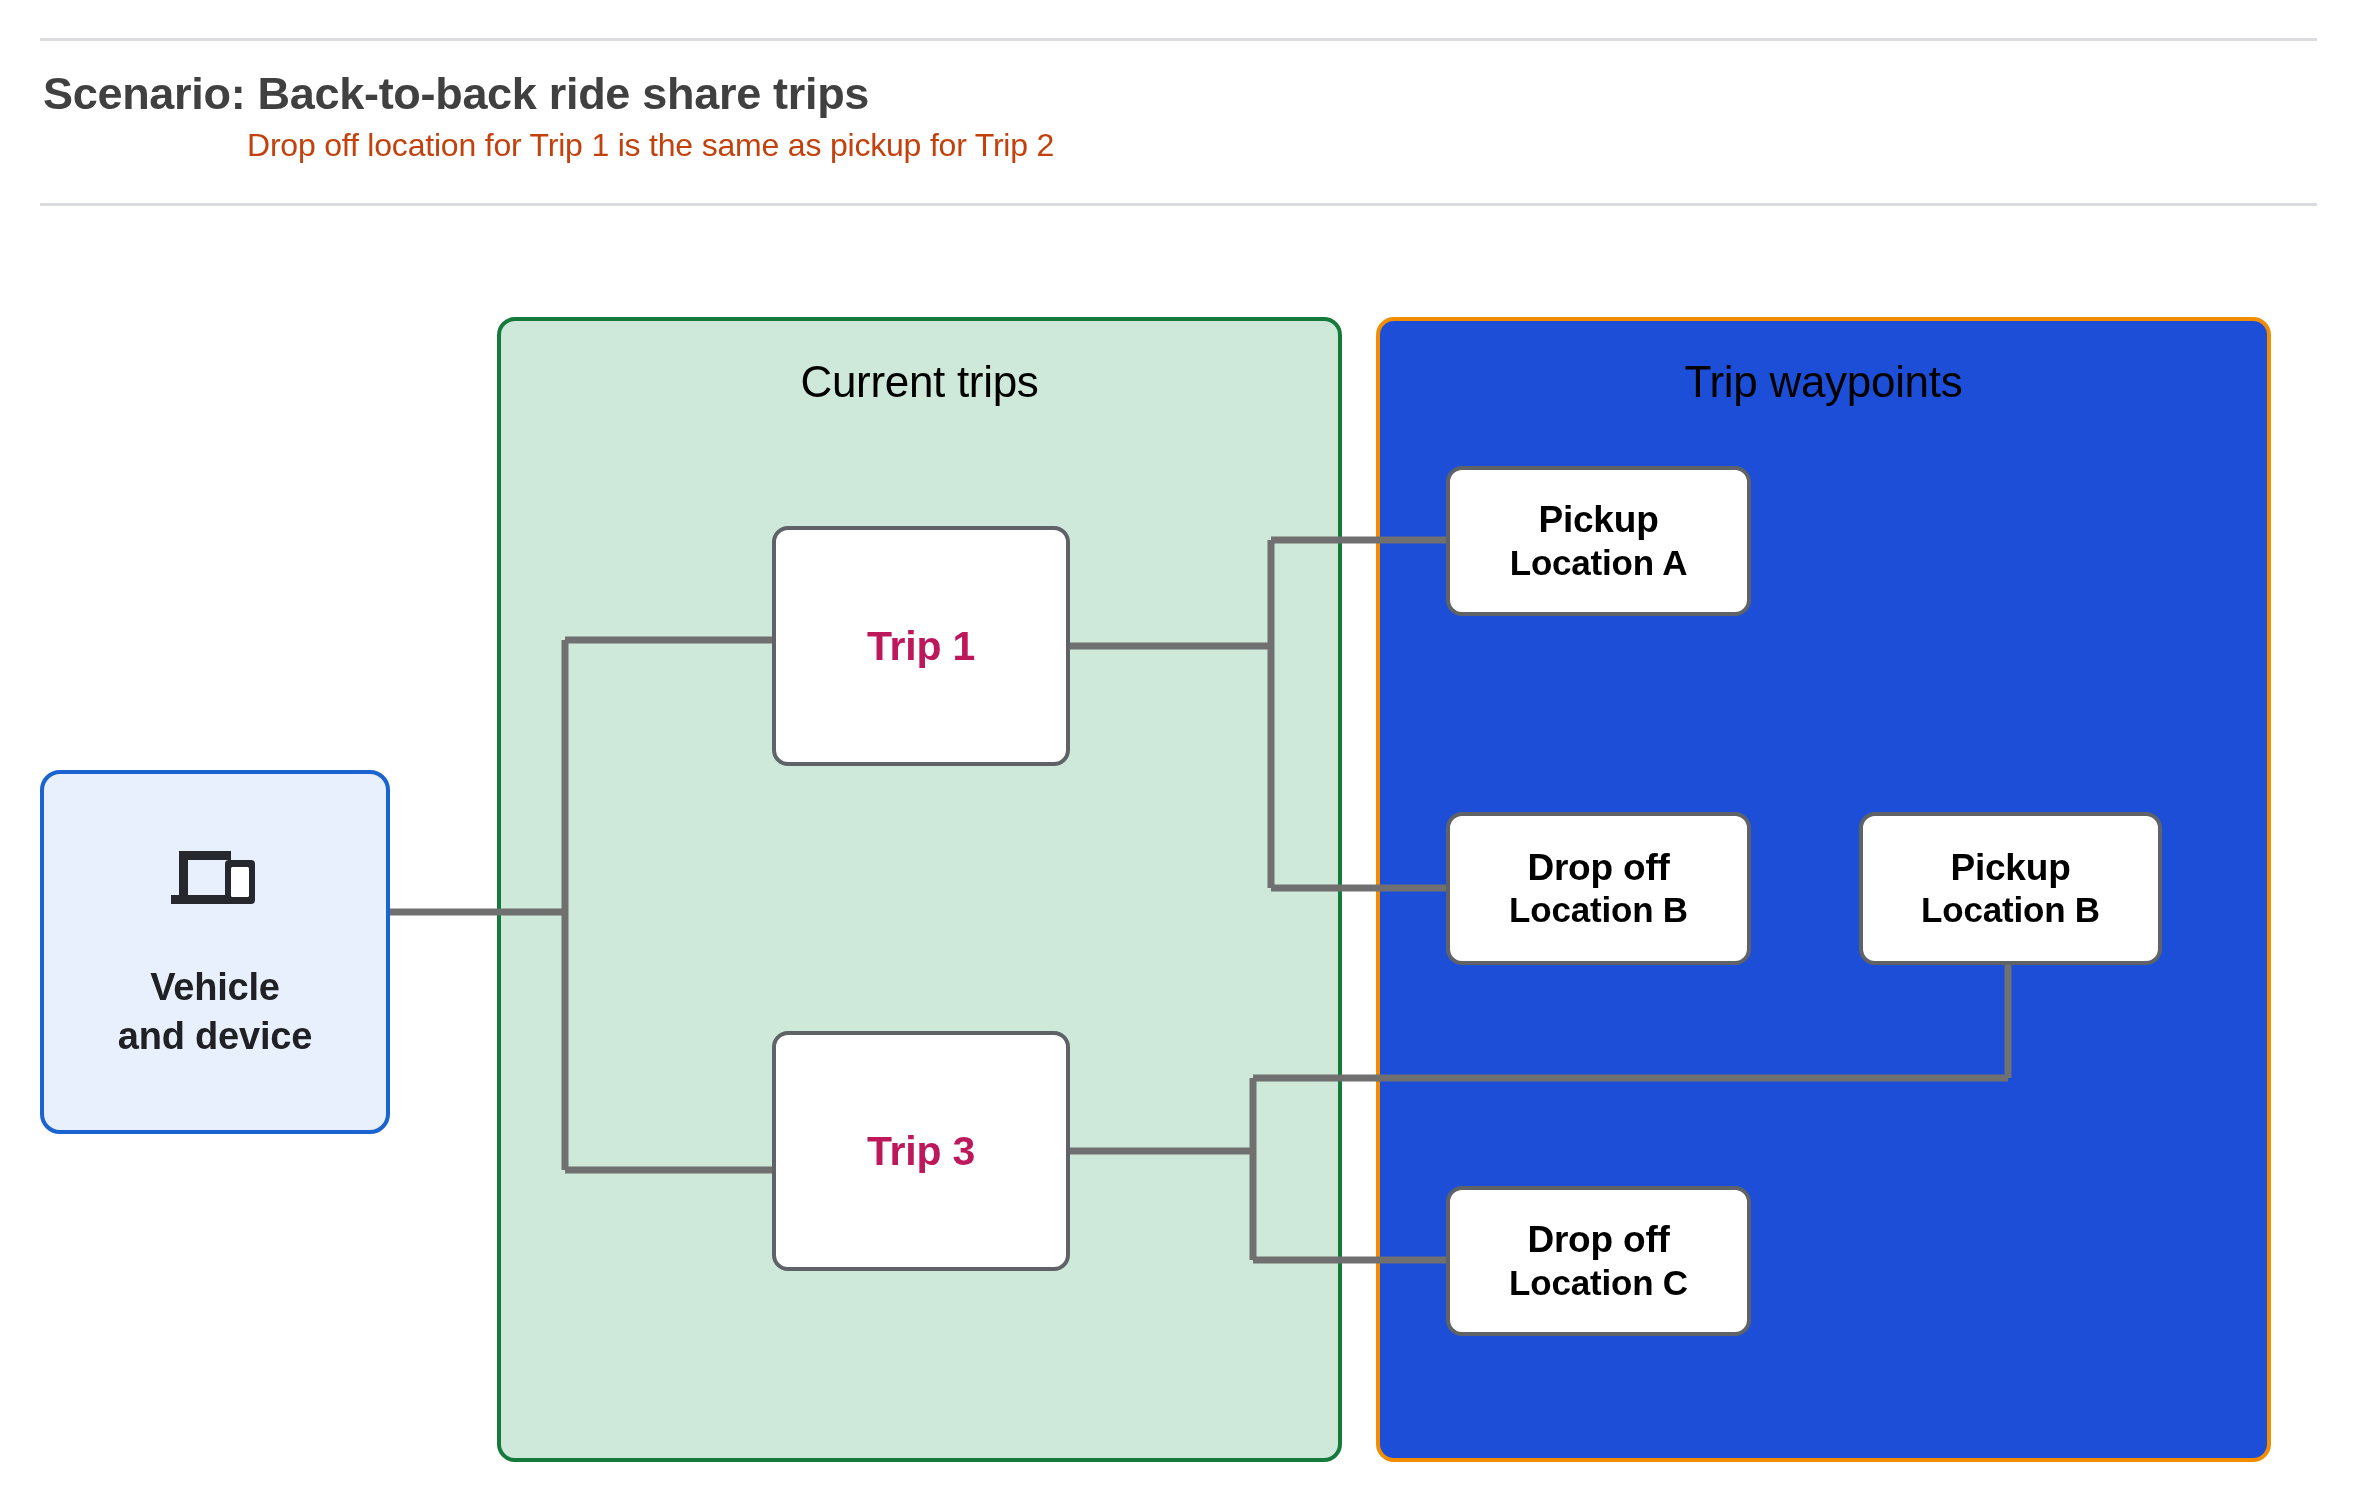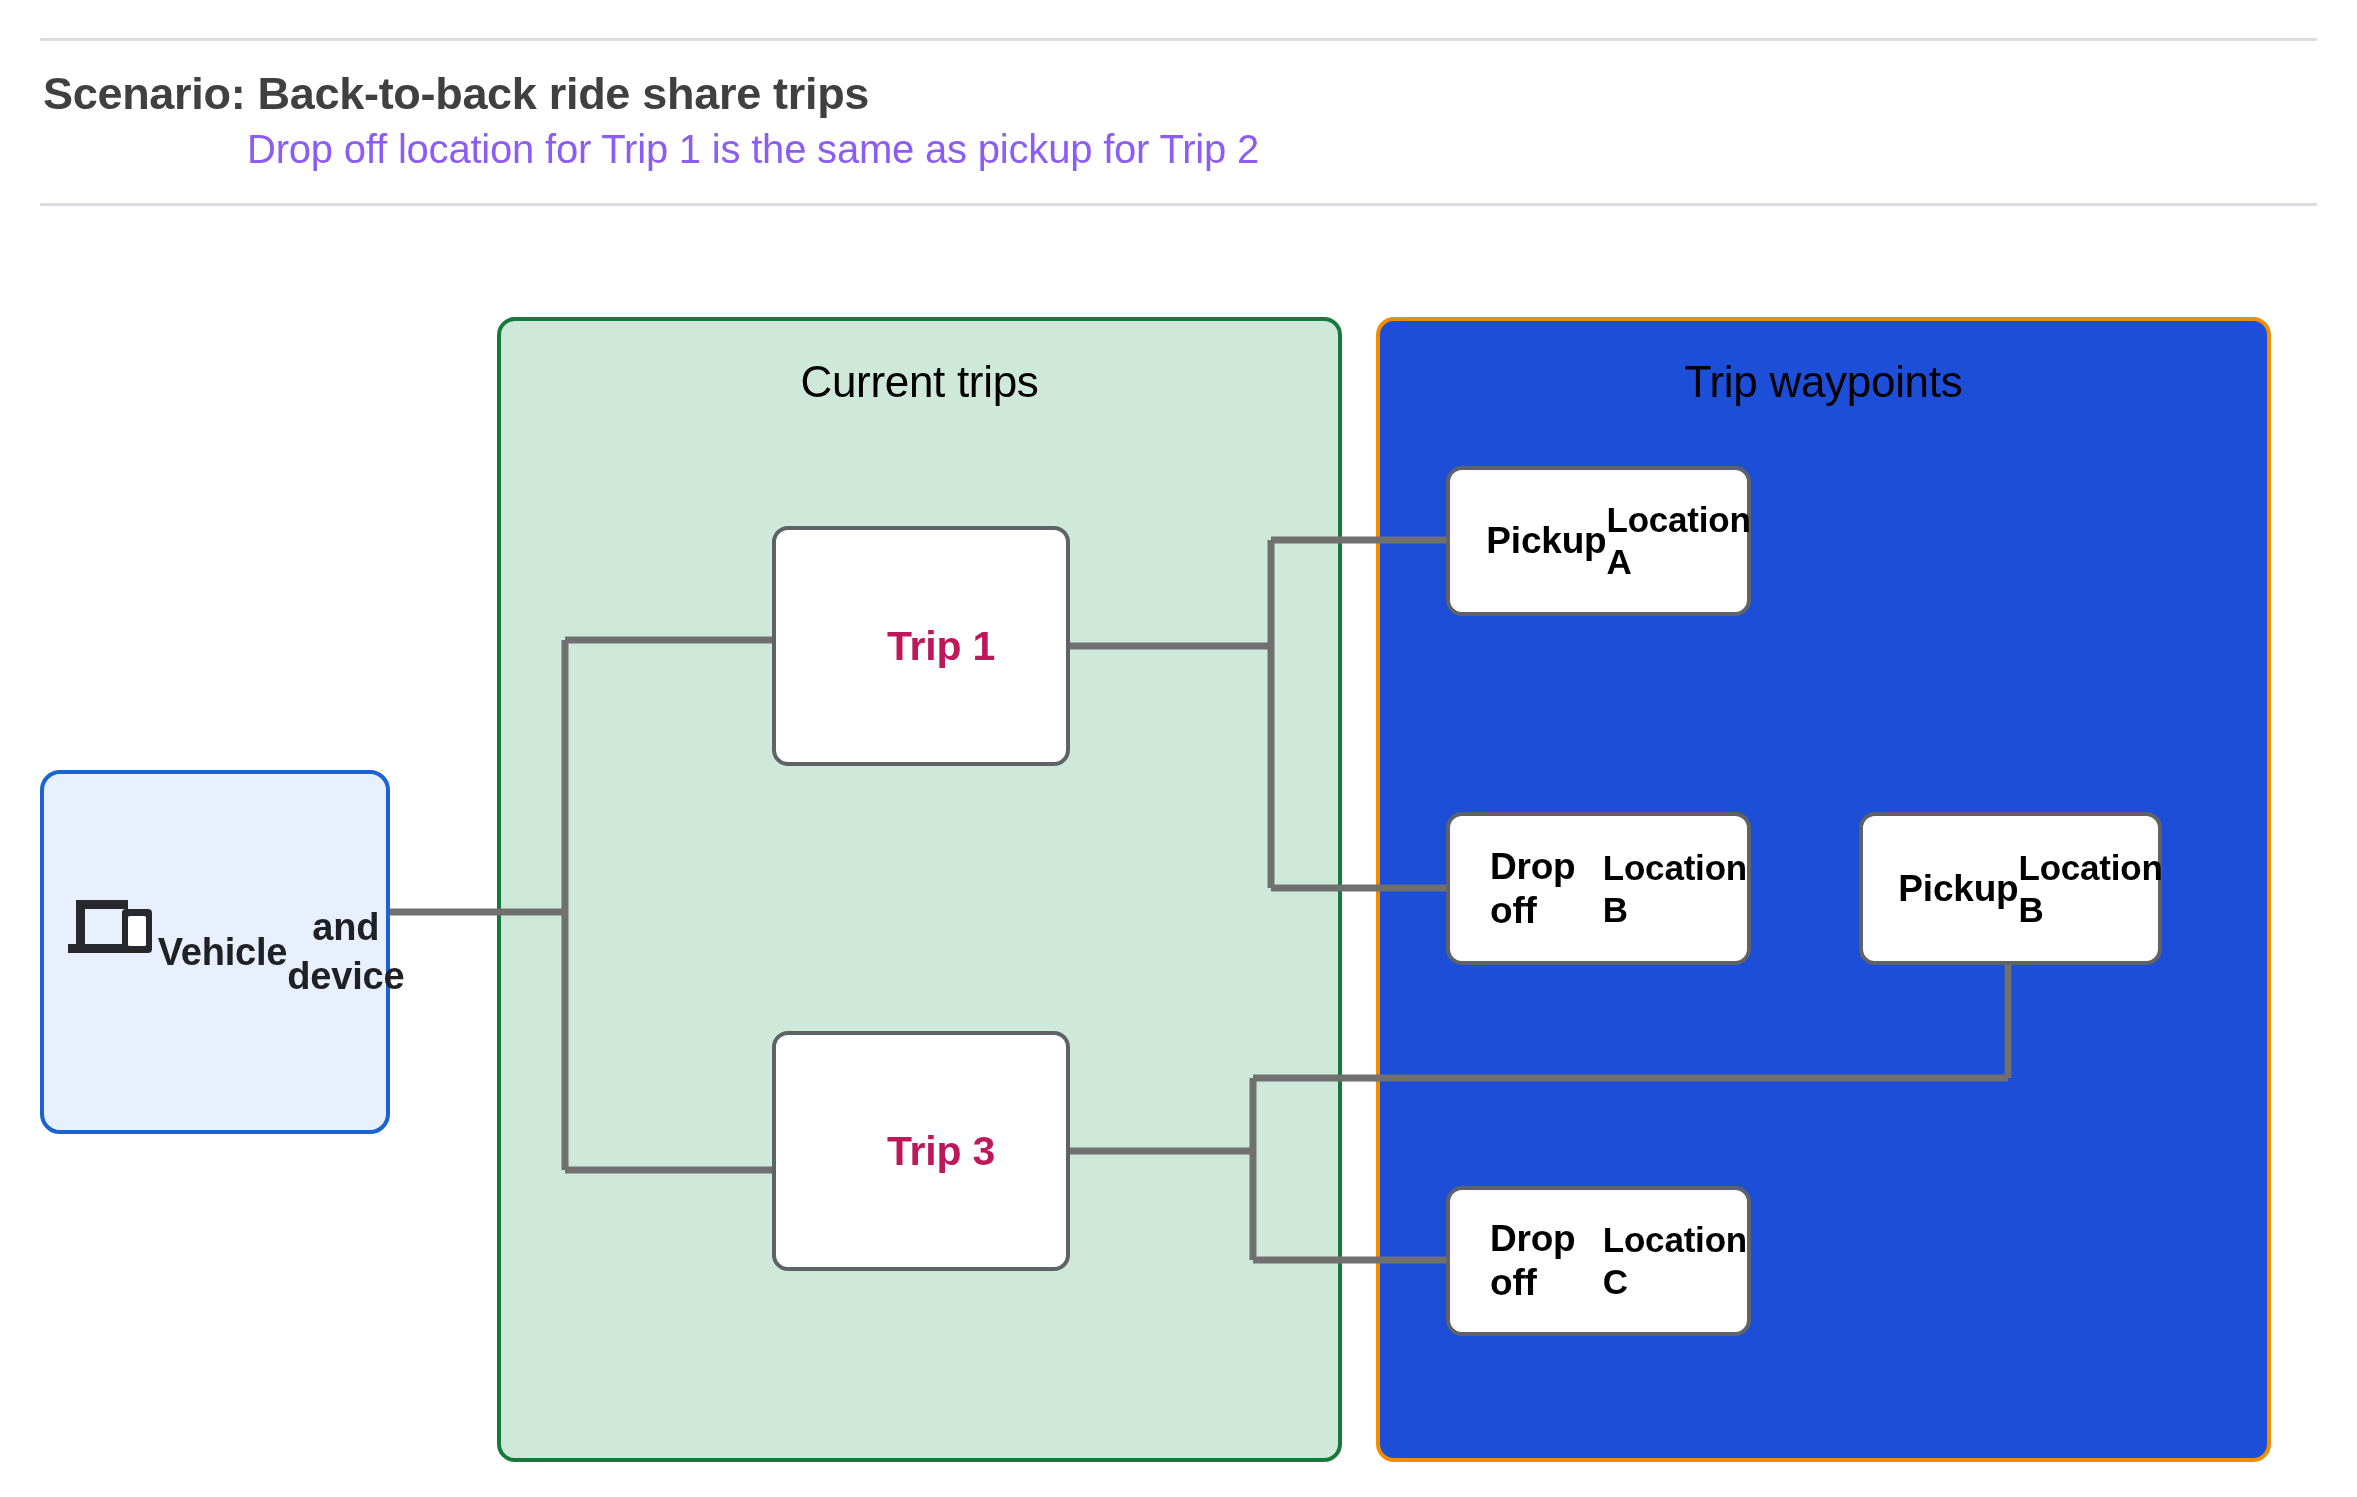--- a/index.html
+++ b/index.html
@@ -35,23 +35,23 @@
     font-size: 45px;
     font-weight: 700;
     color: #404040;
     letter-spacing: -0.3px;
     white-space: nowrap;
   }
   .subtitle {
     position: absolute;
     left: 247px;
     top: 127px;
-    font-size: 40px;
+    font-size: 32px;
     font-weight: 400;
-    color: #8b5cf6;
+    color: #c2410c;
     letter-spacing: -0.2px;
     white-space: nowrap;
   }
 
   
   .panel {
     position: absolute;
     border-radius: 18px;
     border-width: 4px;
     border-style: solid;
@@ -93,24 +93,23 @@
     pointer-events: none;
   }
 
   
   .node {
     position: absolute;
     background: #ffffff;
     border: 4px solid #5f6368;
     border-radius: 16px;
     display: flex;
-    flex-direction: row;
+    flex-direction: column;
     align-items: center;
     justify-content: center;
-    padding-left: 40px;
   }
   .node .head {
     font-size: 37px;
     font-weight: 700;
     color: #000000;
     line-height: 1.18;
     letter-spacing: -0.2px;
   }
   .node .sub {
     font-size: 35px;

